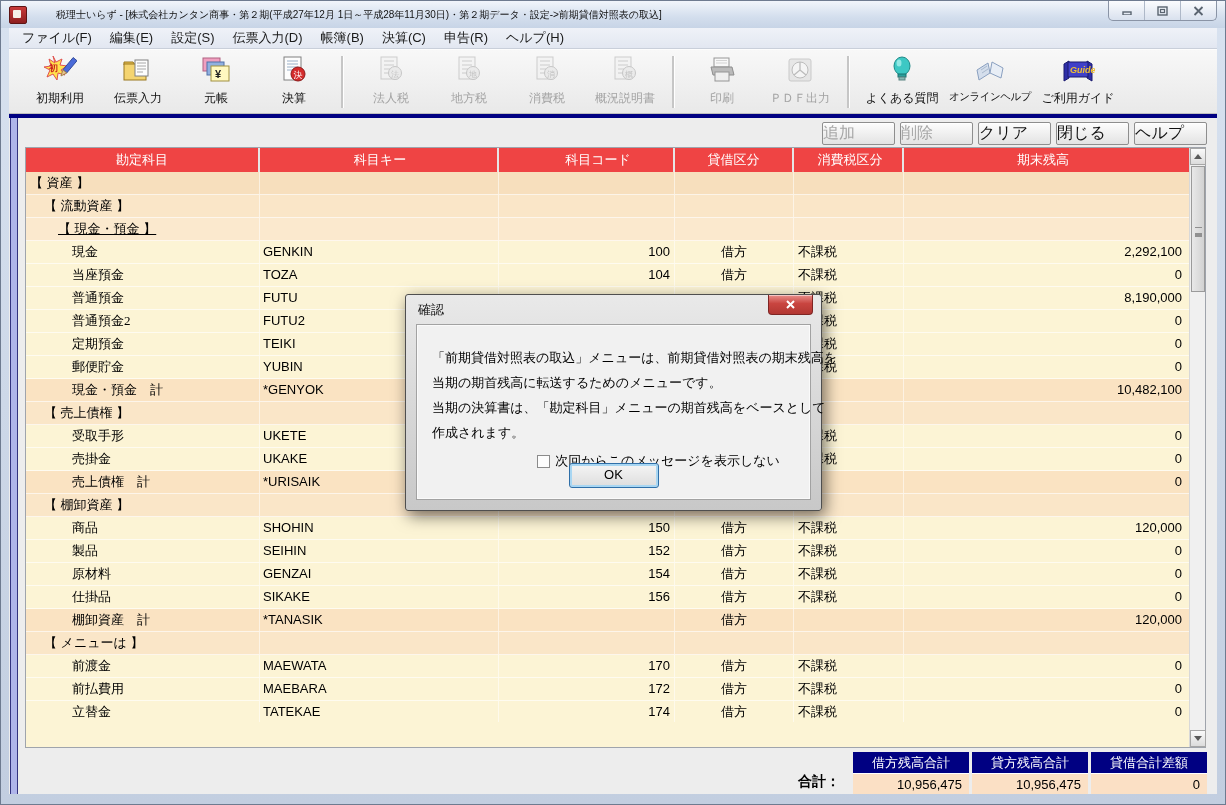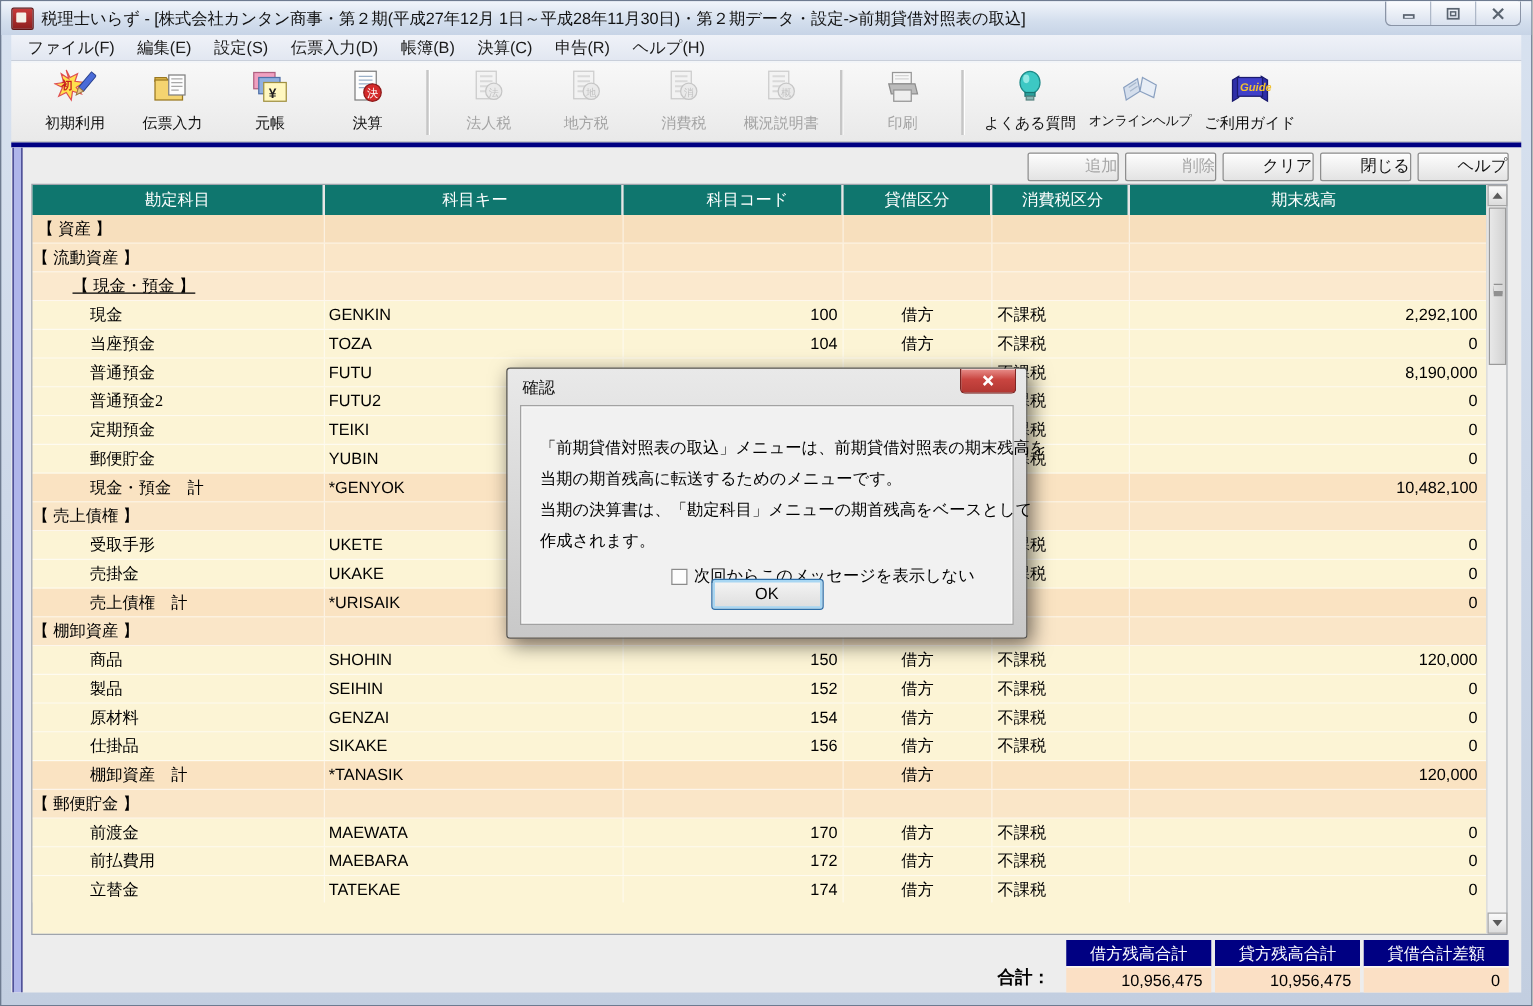--- a/index.html
+++ b/index.html
@@ -10,21 +10,21 @@
     -webkit-font-smoothing:antialiased;
   }
   
   .window{position:absolute;inset:0;background:linear-gradient(#D8E2F0,#C2CEE0);
     border:1px solid #6E7B90;box-sizing:border-box;}
   .titlebar{position:absolute;left:0;top:0;right:0;height:27px;
     background:linear-gradient(#F1F5FB,#D3DEED 60%,#C7D4E6);display:flex;align-items:center;}
   .app-icon{width:16px;height:16px;margin:0 6px 0 8px;background:linear-gradient(#C83A3A,#8E1F1F);
     border:1px solid #5E1414;border-radius:2px;position:relative;flex:0 0 auto;}
   .app-icon:before{content:"";position:absolute;left:3px;top:3px;width:8px;height:8px;background:#F5F0E8;border-radius:1px;}
-  .title-text{font-size:13px;color:#111;white-space:nowrap;overflow:hidden;}
+  .title-text{font-size:10px;color:#111;white-space:nowrap;overflow:hidden;margin-left:23px;}
   .win-controls{position:absolute;right:8px;top:0;display:flex;border:1px solid #8A94A6;border-top:none;
     border-radius:0 0 5px 5px;overflow:hidden;background:linear-gradient(#FBFCFE,#D9E1EE);}
   .win-btn{width:35px;height:19px;display:flex;align-items:center;justify-content:center;border-right:1px solid #AEB8C8;}
   .win-btn:last-child{border-right:none;}
   .win-btn svg{display:block;}
   
   .menubar{position:absolute;left:8px;right:8px;top:27px;height:21px;
     background:linear-gradient(#EFF2F8,#E2E7F1);border-bottom:1px solid #C9CFDA;
     display:flex;align-items:center;padding-left:4px;box-sizing:border-box;}
   .menu-item{font-size:13px;color:#1A1A1A;padding:2px 9px;}
@@ -40,47 +40,47 @@
   .tb-item.small-label .tb-label{font-size:10.5px;letter-spacing:-0.5px;}
   .tb-sep{width:2px;height:52px;margin:2px 8px 0 8px;background:#C6C6C6;border-right:1px solid #FFFFFF;flex:0 0 auto;}
   
   .navy-line{position:absolute;left:8px;right:8px;top:113px;height:4px;background:#000082;}
   
   .client{position:absolute;left:8px;right:8px;top:117px;bottom:10px;background:#EDEDED;overflow:hidden;}
   .dock-strip{position:absolute;left:1px;top:0;bottom:0;width:6px;background:#AFB5EA;
     border-left:1px solid #33337F;border-right:1px solid #33337F;}
   
   .actionbar{position:absolute;top:4px;right:10px;display:flex;}
-  .act-btn{width:71px;height:21px;margin-left:5px;font-size:13px;line-height:19px;text-align:right;
+  .act-btn{width:71px;height:21px;margin-left:5px;font-size:16px;line-height:19px;text-align:left;
     background:linear-gradient(#FDFDFD,#E3E3E3);border:1px solid #8E8E8E;border-radius:2px;
     box-shadow:inset 0 1px 0 #FFFFFF;color:#111;}
   .act-btn.disabled{color:#A6A6A6;}
   
   .grid{position:absolute;left:17px;top:30px;width:1179px;height:599px;background:#FCF4D5;
     outline:1px solid #9FA4AC;}
   .grid-header{position:absolute;left:0;top:0;width:1163px;height:24px;background:#E6E6E6;display:flex;}
-  .gh-cell{background:#0f766e;color:#FFFFFF;font-size:13px;display:flex;align-items:center;justify-content:center;
+  .gh-cell{background:#ef4444;color:#FFFFFF;font-size:13px;display:flex;align-items:center;justify-content:center;
     box-sizing:border-box;border-right:2px solid #E6E6E6;}
   .gh-cell:last-child{border-right:none;}
   .grid-body{position:absolute;left:0;top:24px;width:1163px;height:550px;overflow:hidden;}
   .row{height:23px;display:flex;box-sizing:border-box;border-bottom:1px solid rgba(255,255,255,0.65);}
   .row.group1{background:#F7DFBD;}
   .row.group2{background:#FAE6C8;}
   .row.group3{background:#FBE9CE;}
   .row.data{background:#FCF4D5;}
   .row.total{background:#FAE3C2;}
   .cell{font-size:13px;color:#000;line-height:22px;box-sizing:border-box;white-space:nowrap;overflow:hidden;
     border-right:1px solid rgba(255,255,255,0.55);}
   .c-name{width:234px;}
   .c-key{width:239px;padding-left:3px;}
   .c-code{width:176px;text-align:right;padding-right:4px;padding-left:28px;}
   .c-side{width:119px;text-align:center;}
   .c-tax{width:110px;padding-left:4px;}
   .c-bal{width:285px;text-align:right;padding-right:7px;border-right:none;}
-  .indent1{padding-left:4px;}  .indent2{}
+  .indent1{padding-left:4px;}  .indent2{padding-left:18px;}
   .indent3{padding-left:32px;text-decoration:underline;} .indent4{padding-left:46px;font-family:Liberation Serif, serif;}
   
   .vscroll{position:absolute;right:0;top:0;width:16px;height:599px;background:#F0F0F0;border-left:1px solid #D8D8D8;box-sizing:border-box;}
   .sb-btn{position:absolute;left:0;width:16px;height:17px;background:linear-gradient(#FAFAFA,#DCDCDC);
     border:1px solid #A6A6A6;box-sizing:border-box;display:flex;align-items:center;justify-content:center;}
   .sb-up{top:0;} .sb-down{bottom:0;}
   .arr{width:0;height:0;border-left:4px solid transparent;border-right:4px solid transparent;}
   .arr.up{border-bottom:5px solid #5A5A5A;} .arr.down{border-top:5px solid #5A5A5A;}
   .sb-thumb{position:absolute;left:1px;top:18px;width:14px;height:126px;background:linear-gradient(90deg,#E8E8E8,#D2D2D2);
     border:1px solid #9A9A9A;box-sizing:border-box;}
@@ -246,20 +246,30 @@
         <span class="tb-icon" style="opacity: 0.55; filter: grayscale(1);">
           <svg width="34" height="34" viewBox="0 0 34 34">
             <rect x="9" y="4" width="15" height="9" fill="#FAFAFA" stroke="#4A4A4A"></rect>
             <path d="M11 6.5 h11 M11 9 h11" stroke="#B8B8B8" stroke-width="1"></path>
             <path d="M6 13 L27 13 L29 21 L8 21 Z" fill="#8E8E8E" stroke="#3A3A3A"></path>
             <rect x="10" y="18" width="14" height="9" fill="#EDEDED" stroke="#4A4A4A"></rect>
           </svg>
         </span>
         <span class="tb-label">印刷</span>
       </div>
+      <div class="tb-item disabled">
+        <span class="tb-icon" style="opacity: 0.55; filter: grayscale(1);">
+          <svg width="34" height="34" viewBox="0 0 34 34">
+            <rect x="6" y="5" width="22" height="22" rx="2" fill="#DCDCDC" stroke="#A8A8A8"></rect>
+            <circle cx="17" cy="16" r="8" fill="#F6F6F6" stroke="#909090"></circle>
+            <path d="M17 8 V16 L11 21 M17 16 L23 21" stroke="#909090" stroke-width="1.3" fill="none"></path>
+          </svg>
+        </span>
+        <span class="tb-label">ＰＤＦ出力</span>
+      </div>
       <span class="tb-sep"></span>
       <div class="tb-item wide">
         <span class="tb-icon">
           <svg width="34" height="34" viewBox="0 0 34 34">
             <ellipse cx="17" cy="12" rx="8" ry="9" fill="#3DC8C4" stroke="#1E8A88"></ellipse>
             <ellipse cx="14" cy="9" rx="2.5" ry="3.5" fill="#A8F0EC" opacity="0.8"></ellipse>
             <rect x="13" y="20" width="8" height="3" fill="#2AA09C" stroke="#187472"></rect>
             <rect x="14" y="23" width="6" height="3" fill="#88B8B4" stroke="#5A8482"></rect>
           </svg>
         </span>
@@ -465,21 +475,21 @@
           </div>
           <div class="row total">
             <div class="cell c-name indent4">棚卸資産　計</div>
             <div class="cell c-key">*TANASIK</div>
             <div class="cell c-code"></div>
             <div class="cell c-side">借方</div>
             <div class="cell c-tax"></div>
             <div class="cell c-bal">120,000</div>
           </div>
           <div class="row group2">
-            <div class="cell c-name indent2">【 郵便貯金 】</div>
+            <div class="cell c-name indent2">【 メニューは 】</div>
             <div class="cell c-key"></div>
             <div class="cell c-code"></div>
             <div class="cell c-side"></div>
             <div class="cell c-tax"></div>
             <div class="cell c-bal"></div>
           </div>
           <div class="row data">
             <div class="cell c-name indent4">前渡金</div>
             <div class="cell c-key">MAEWATA</div>
             <div class="cell c-code">170</div>

